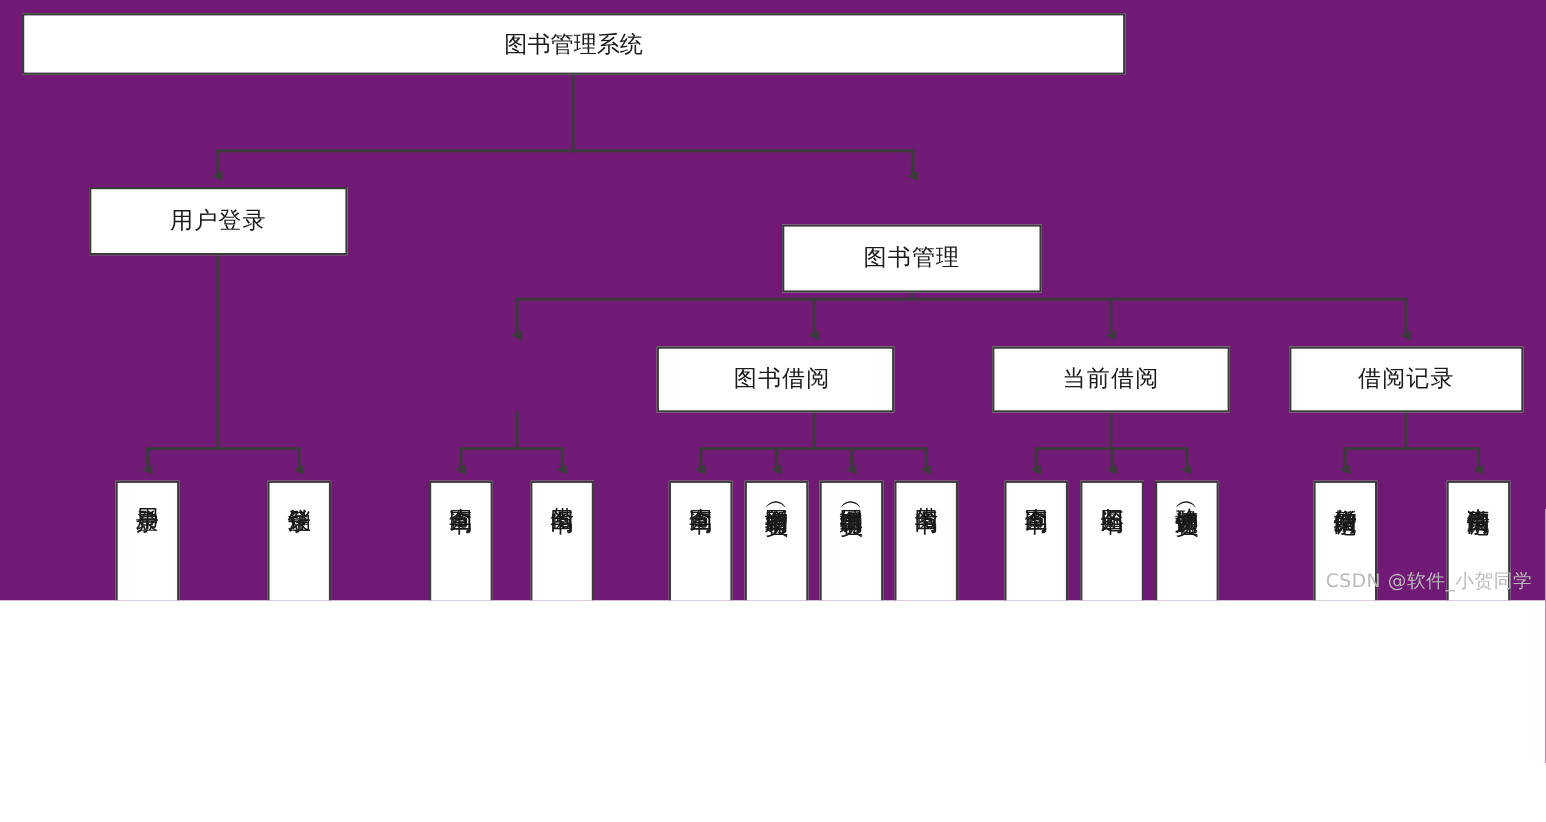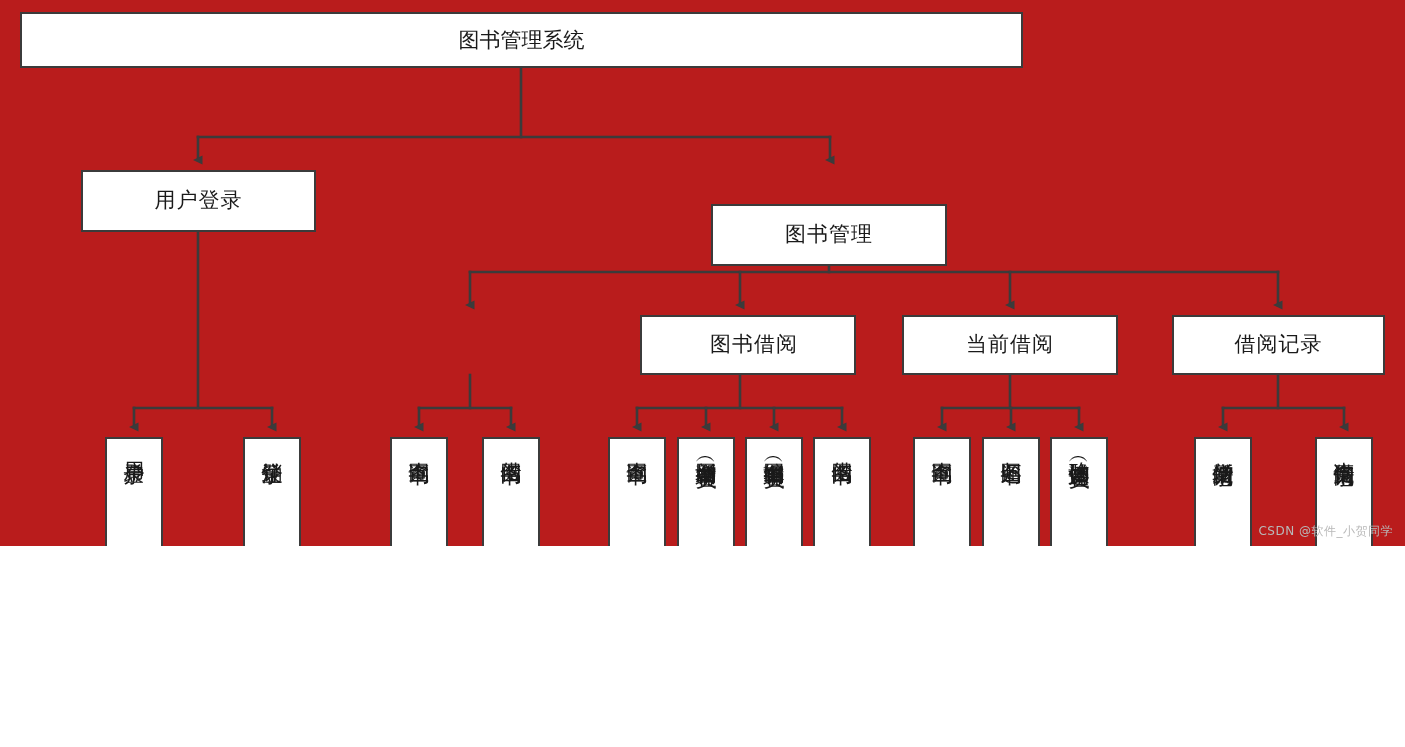--- a/index.html
+++ b/index.html
@@ -8,21 +8,21 @@
     padding: 0;
     background: #ffffff;
   }
   body {
     font-family: "DejaVu Sans", "Liberation Sans", sans-serif;
   }
   #canvas {
     position: relative;
     width: 1405px;
     height: 546px;
-    background: #b91c1c;
+    background: #701a75;
     overflow: hidden;
     text-decoration: underline;
   }
   #edges {
     position: absolute;
     left: 0;
     top: 0;
     width: 1405px;
     height: 747px;
     pointer-events: none;
@@ -58,21 +58,21 @@
     writing-mode: vertical-rl;
     text-orientation: upright;
     white-space: nowrap;
     display: block;
     margin: 0 auto;
   }
   .watermark {
     position: absolute;
     right: 12px;
     bottom: 6px;
-    font-size: 12px;
+    font-size: 17px;
     color: #b9b9b9;
     letter-spacing: 0.5px;
     z-index: 5;
     white-space: nowrap;
     font-family: "DejaVu Sans", "Liberation Sans", sans-serif;
   }
 </style>
 </head>
 <body>
 
@@ -132,21 +132,21 @@
     <span>图书管理系统</span>
   </div>
 
   <div class="node horiz" style="left: 81px; top: 170px; width: 235px; height: 62px;">
     <span>用户登录</span>
   </div>
   <div class="node horiz" style="left: 711px; top: 170px; width: 236px; height: 62px; margin-top: 34px;">
     <span>图书管理</span>
   </div>
 
-  <div class="node horiz" style="left: 640px; top: 315px; width: 216px; height: 60px; padding-left: 12px;">
+  <div class="node horiz" style="left: 597px; top: 315px; width: 216px; height: 60px; padding-left: 12px;">
     <span>图书借阅</span>
   </div>
   <div class="node horiz" style="left: 1172px; top: 315px; width: 213px; height: 60px;">
     <span>借阅记录</span>
   </div>
   <div class="node horiz" style="left: 902px; top: 315px; width: 216px; height: 60px;">
     <span>当前借阅</span>
   </div>
 
   <div class="node leaf" style="left: 105px; top: 437px; width: 58px; height: 298px;">

